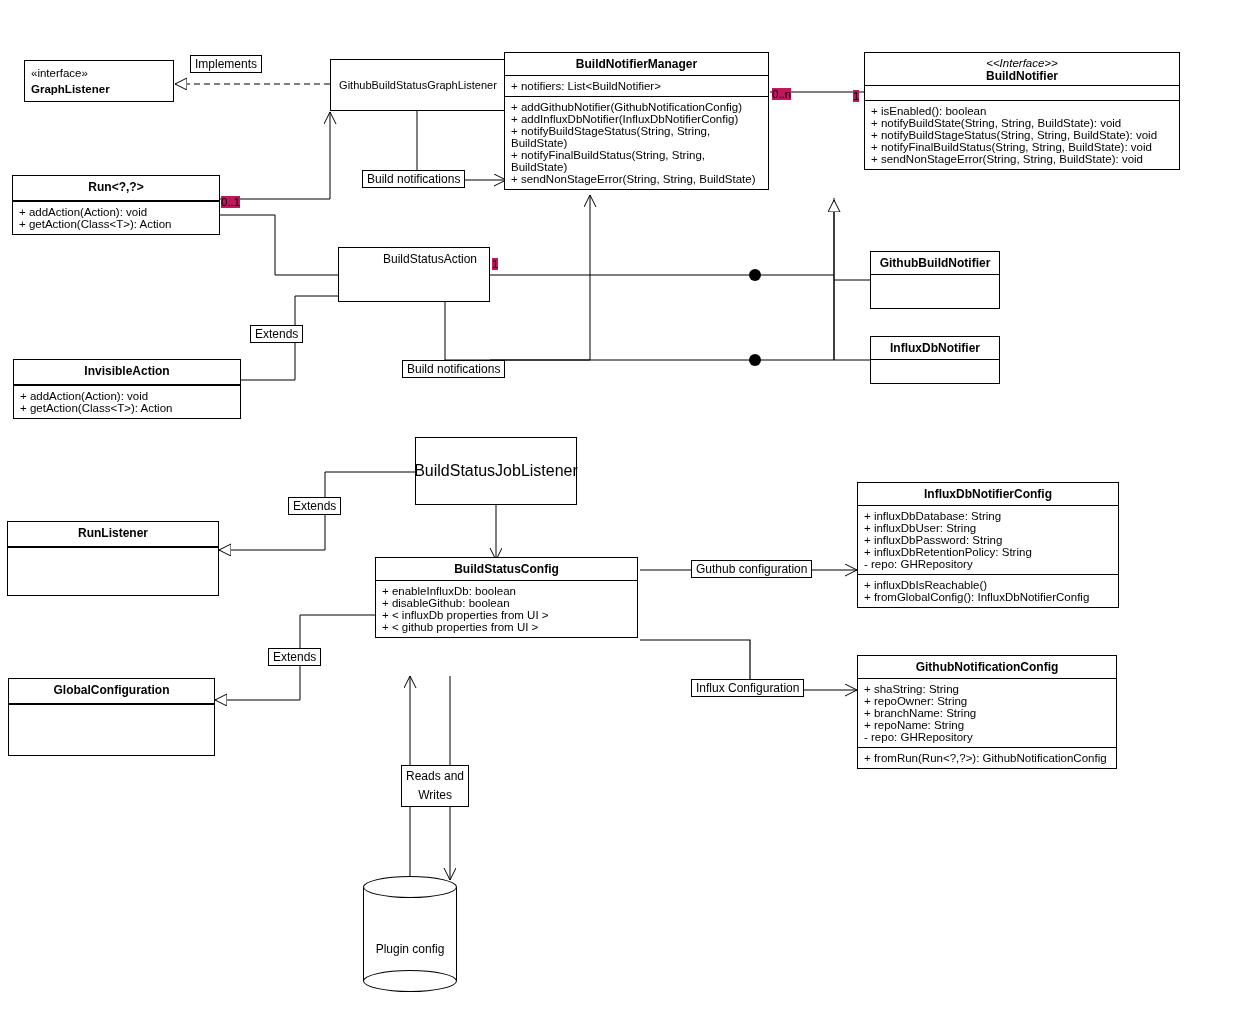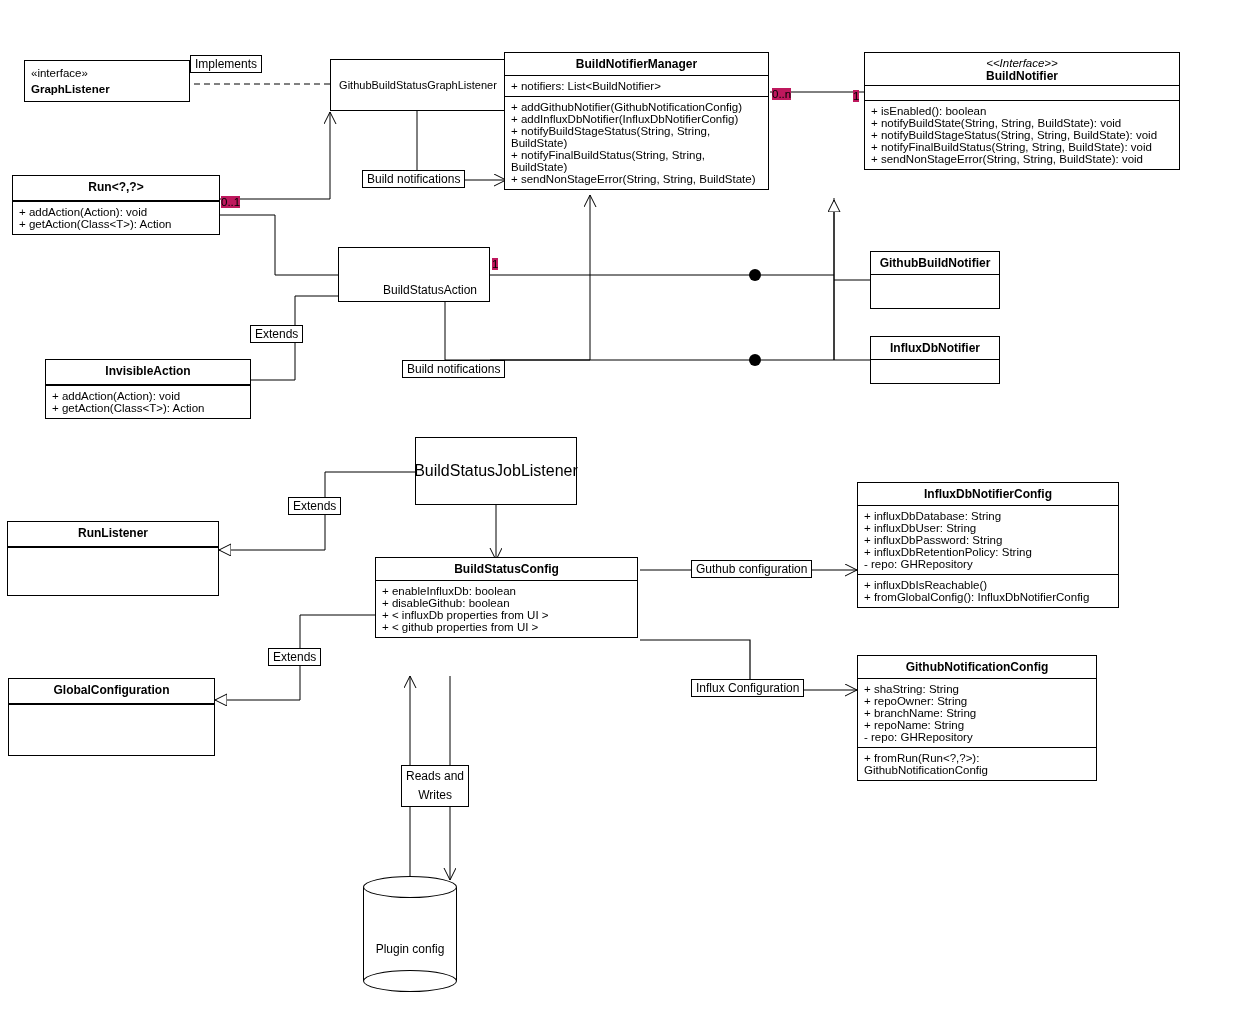--- a/index.html
+++ b/index.html
@@ -142,21 +142,21 @@
   <path d="M375,615 L300,615 L300,700 L215,700" stroke="#000" stroke-width="1" fill="none" marker-end="url(#tri)"></path>
 
   <path d="M640,570 L857,570" stroke="#000" stroke-width="1.2" fill="none" marker-end="url(#open)"></path>
 
   <path d="M640,640 L750,640 L750,690 L857,690" stroke="#000" stroke-width="1.2" fill="none" marker-end="url(#open)"></path>
 
   <path d="M450,676 L450,880" stroke="#000" stroke-width="1" fill="none" marker-end="url(#open)"></path>
   <path d="M410,880 L410,676" stroke="#000" stroke-width="1" fill="none" marker-end="url(#open)"></path>
 </svg>
 
-<div class="box" style="left:24px; top:60px; width:166px;">
+<div class="box" style="left:24px; top:60px; width:150px;">
   <div class="section" style="padding:6px;">
     <div>«interface»</div>
     <div style="font-weight:bold; padding-top:4px;">GraphListener</div>
   </div>
 </div>
 
 <div class="label" style="left:190px; top:55px;">Implements</div>
 
 <div class="box" style="left:330px; top:59px; width:176px; height:52px; display:flex; align-items:center; justify-content:center;">
   <div class="plain-title" style="font-size:11px;text-align:center;">GithubBuildStatusGraphListener</div>
@@ -197,36 +197,36 @@
   <div class="double-line"></div>
   <div class="section">
     <div>+ addAction(Action): void</div>
     <div>+ getAction(Class&lt;T&gt;): Action</div>
   </div>
 </div>
 <div class="plain-label" style="left:221px; top:196px;">0..1</div>
 
 <div class="label" style="left:362px; top:170px;">Build notifications</div>
 
-<div class="box" style="left:338px; top:247px; width:152px; height:55px; display:flex; align-items:flex-end; justify-content:center;padding-left:32px;">
+<div class="box" style="left:338px; top:247px; width:152px; height:55px; display:flex; align-items:flex-start; justify-content:center;padding-left:32px;">
   <div class="plain-title" style="font-size:12px;">BuildStatusAction</div>
 </div>
 <div class="plain-label" style="left:492px; top:258px;">1</div>
 
 <div class="box" style="left:870px; top:251px; width:130px; height:58px;">
   <div class="section title h-centered" style="border-bottom:1px solid #000;">GithubBuildNotifier</div>
 </div>
 
 <div class="box" style="left:870px; top:336px; width:130px; height:48px;">
   <div class="section title h-centered" style="border-bottom:1px solid #000;">InfluxDbNotifier</div>
 </div>
 
 <div class="label" style="left:250px; top:325px;">Extends</div>
 
-<div class="box" style="left:13px; top:359px; width:206px;margin-left:32px;">
+<div class="box" style="left:13px; top:359px; width:228px;">
   <div class="section title h-centered">InvisibleAction</div>
   <div class="double-line"></div>
   <div class="section">
     <div>+ addAction(Action): void</div>
     <div>+ getAction(Class&lt;T&gt;): Action</div>
   </div>
 </div>
 
 <div class="label" style="left:402px; top:360px;">Build notifications</div>
 
@@ -264,21 +264,21 @@
     <div>+ influxDbPassword: String</div>
     <div>+ influxDbRetentionPolicy: String</div>
     <div>- repo: GHRepository</div>
   </div>
   <div class="section">
     <div>+ influxDbIsReachable()</div>
     <div>+ fromGlobalConfig(): InfluxDbNotifierConfig</div>
   </div>
 </div>
 
-<div class="box" style="left:857px; top:655px; width:240px;">
+<div class="box" style="left:857px; top:655px; width:260px;">
   <div class="section title h-centered">GithubNotificationConfig</div>
   <div class="section">
     <div>+ shaString: String</div>
     <div>+ repoOwner: String</div>
     <div>+ branchName: String</div>
     <div>+ repoName: String</div>
     <div>- repo: GHRepository</div>
   </div>
   <div class="section">+ fromRun(Run&lt;?,?&gt;): GithubNotificationConfig</div>
 </div>

